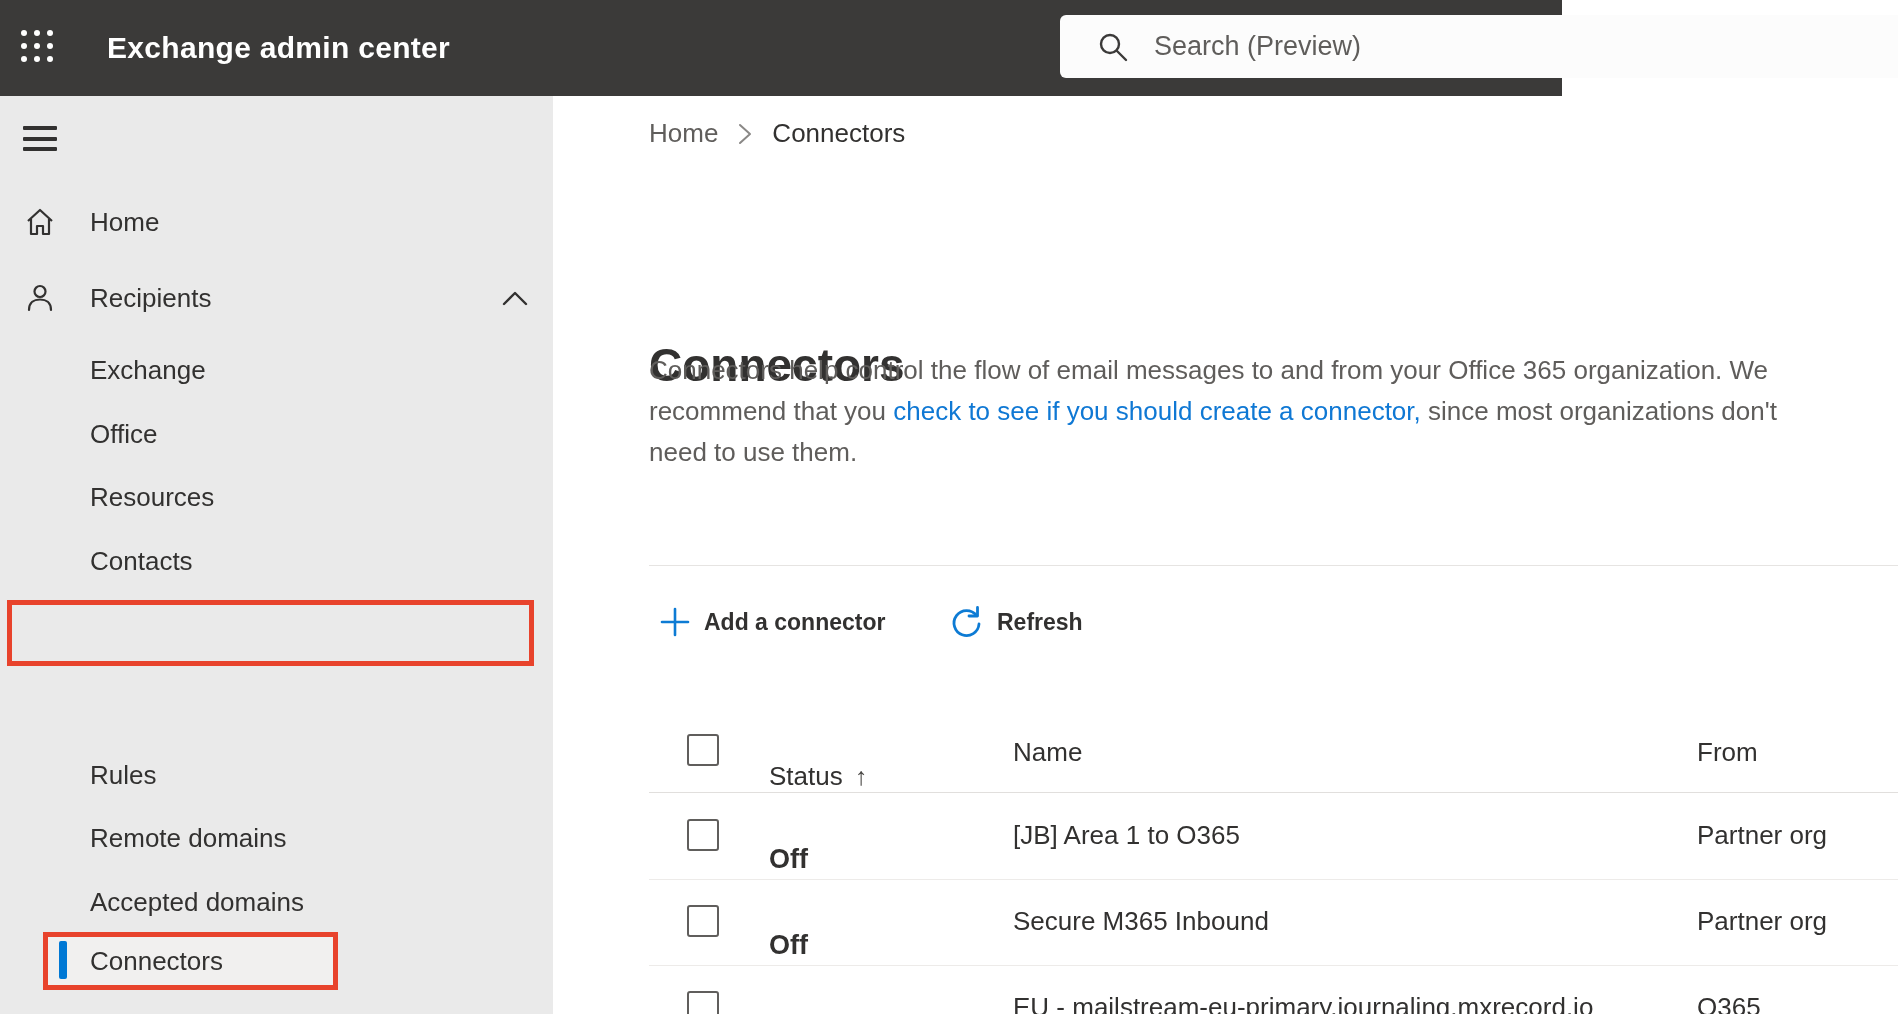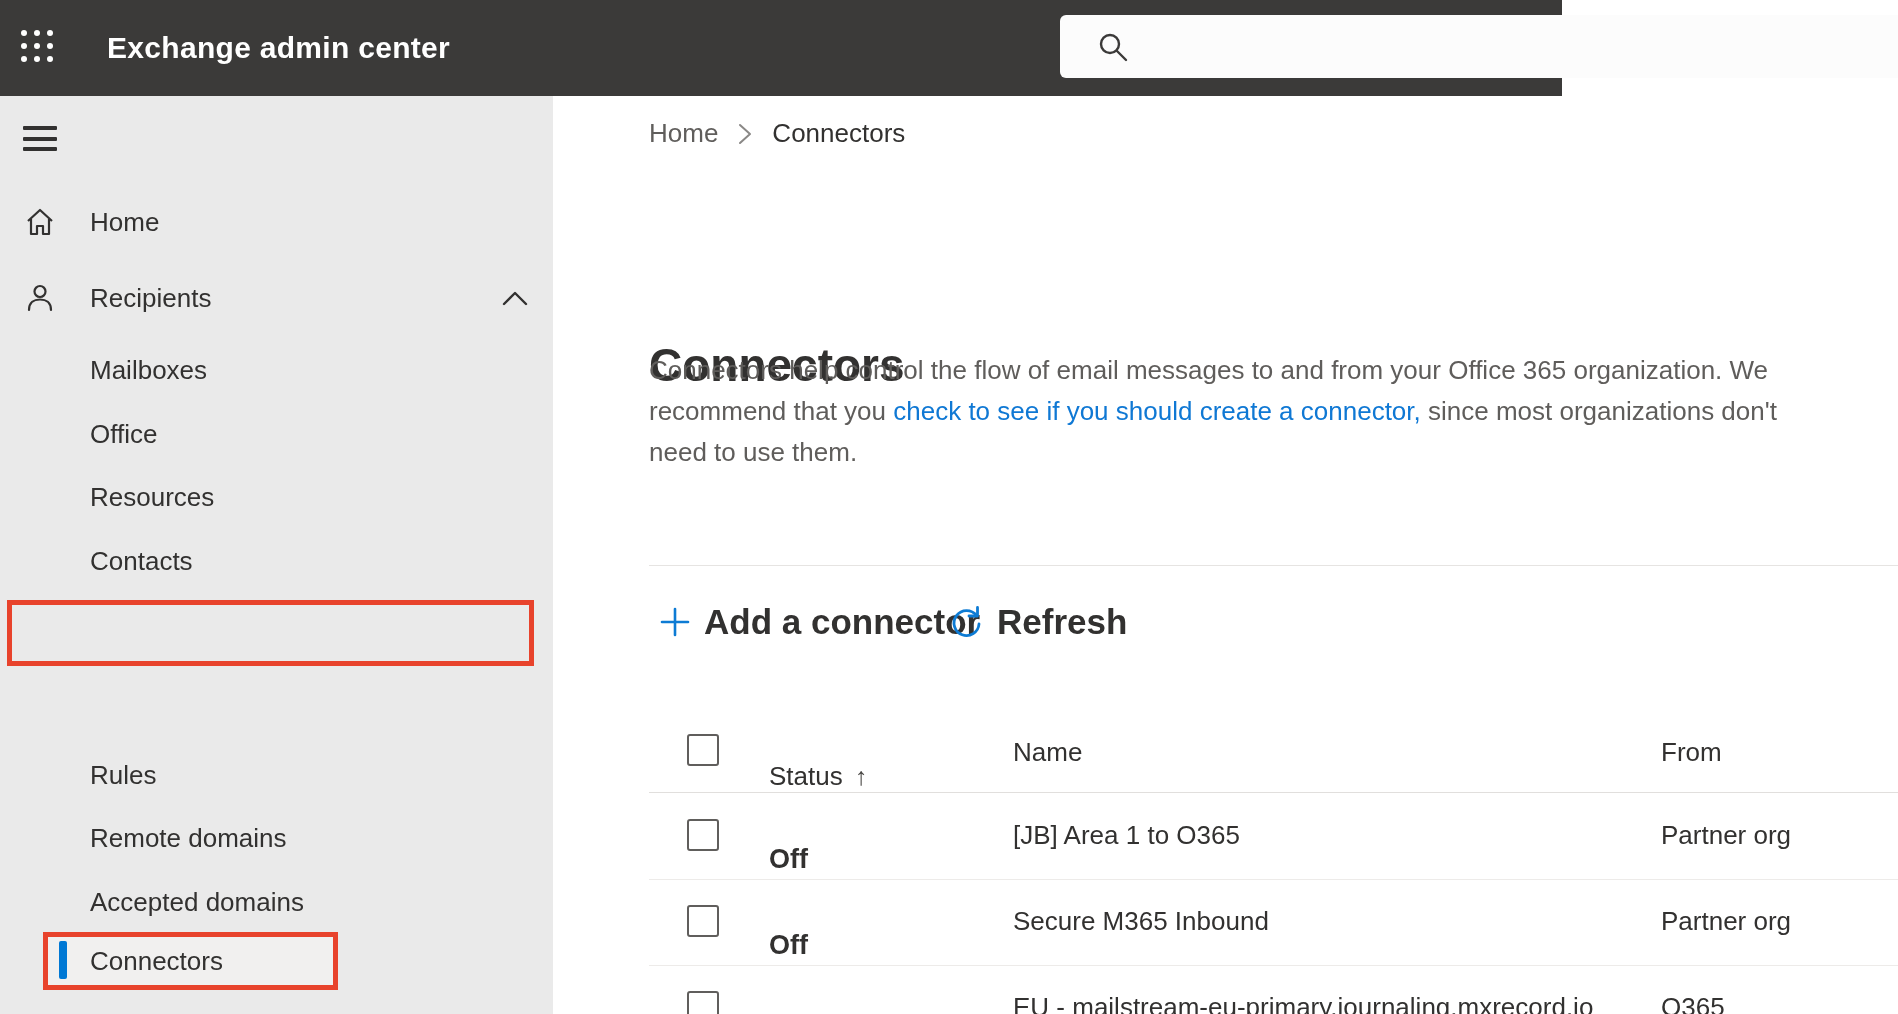--- a/index.html
+++ b/index.html
@@ -49,29 +49,29 @@
   .page-title{position:absolute;left:96px;top:244px;margin:0;font-size:46px;font-weight:700;color:#323130;line-height:1.1;white-space:nowrap;}
   .desc{position:absolute;left:96px;top:254px;font-size:26px;line-height:41px;color:var(--muted);}
   .desc div{white-space:pre;}
   .desc .link{color:var(--link);cursor:pointer;}
   .divider{position:absolute;left:96px;right:0;height:1px;background:#e6e4e2;}
   #div-toolbar{top:469px;}
   #div-header{top:696px;background:#e1dfdd;}
   .row-div{background:#edebe9;}
   #row-div-1{top:783px;} #row-div-2{top:869px;}
   .toolbar-btn{position:absolute;top:504px;height:44px;display:flex;align-items:center;gap:13px;
-    font-size:35px;font-weight:600;color:#323130;cursor:pointer;white-space:nowrap;}
+    font-size:23px;font-weight:600;color:#323130;cursor:pointer;white-space:nowrap;}
   #btn-add{left:106px;}
   #btn-refresh{left:395px;}
   .toolbar-btn .tb-icon{color:var(--accent);display:flex;flex:none;}
   .checkbox{position:absolute;left:134px;width:32px;height:32px;border:2px solid #605e5c;
     border-radius:3px;background:#fff;cursor:pointer;}
   #cb-header{top:638px;} #cb-row-0{top:723px;} #cb-row-1{top:809px;} #cb-row-2{top:895px;}
   .cell{position:absolute;font-size:26px;color:#323130;line-height:30px;white-space:nowrap;}
-  .col-status{left:216px;margin-top:24px;} .col-name{left:460px;} .col-from{left:1108px;}
+  .col-status{left:216px;margin-top:24px;} .col-name{left:460px;} .col-from{left:1144px;}
   .th{cursor:pointer;}
   #th-status{top:641px;display:flex;gap:12px;align-items:flex-start;}
   #th-name{top:641px;} #th-from{top:641px;}
   .sort-arrow{font-size:25px;color:#484644;}
   .status-off{font-weight:600;font-size:27px;}
   .r0{top:724px;} .r1{top:810px;} .r2{top:896px;}
   svg{display:block;}
 </style>
 </head>
 <body>
@@ -89,20 +89,21 @@
       <i></i>
   </div>
   <div class="app-title">Exchange admin center</div>
   <div class="search">
     <span class="mag">
       <svg width="34" height="34" viewBox="0 0 34 34" fill="none" stroke="currentColor" stroke-width="2.4">
         <circle cx="14" cy="14" r="9"></circle>
         <line x1="21" y1="21" x2="30" y2="30" stroke-linecap="round"></line>
       </svg>
     </span>
+    <input type="text" placeholder="Search (Preview)" style="">
   </div>
 </div>
 
 <div class="sidebar">
   <div class="hamburger">
       <i></i>
       <i></i>
       <i></i>
     </div>
 
@@ -127,21 +128,21 @@
     </span>
     <span class="nav-label">Recipients</span>
     <span class="nav-chevron">
       <svg width="26" height="16" viewBox="0 0 26 16" fill="none" stroke="currentColor" stroke-width="2.4" stroke-linecap="round" stroke-linejoin="round">
         <polyline points="2,14 13,3 24,14"></polyline>
       </svg>
     </span>
   </div>
 
   <div class="nav-item" style="top:246px">
-    <span class="nav-label">Mailboxes</span>
+    <span class="nav-label">Exchange</span>
   </div>
   <div class="nav-item" style="top:310px">
     <span class="nav-label">Office</span>
   </div>
   <div class="nav-item" style="top:437px">
     <span class="nav-label">Contacts</span>
   </div>
   <div class="nav-item" style="top:373px">
     <span class="nav-label">Resources</span>
   </div>

